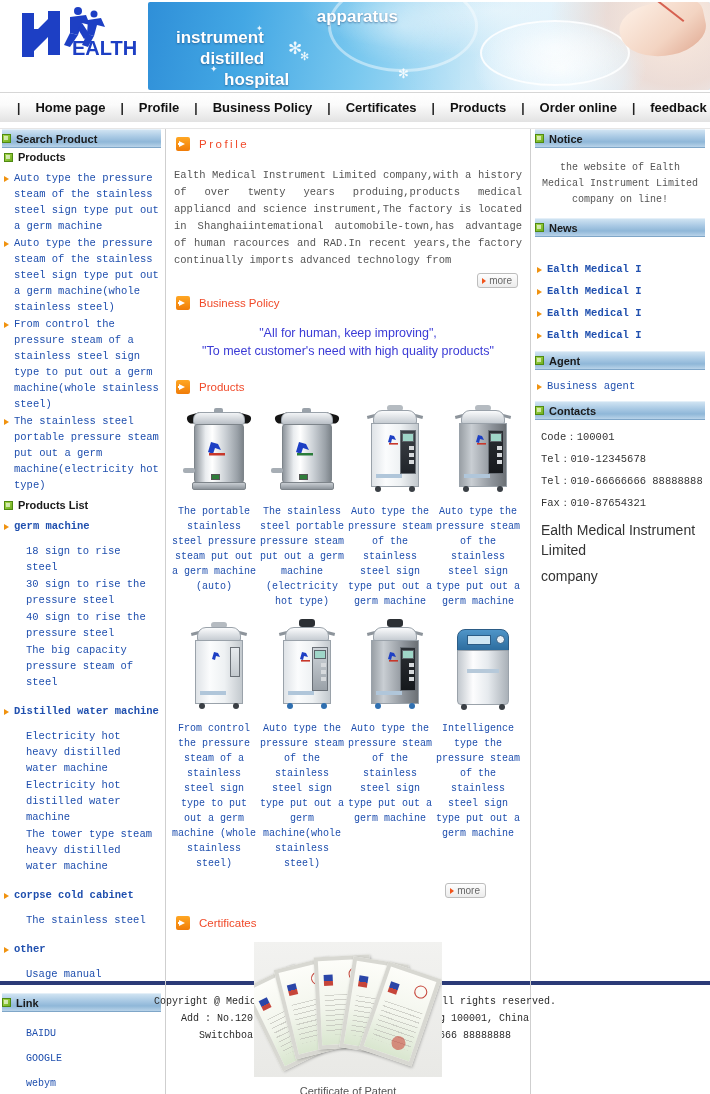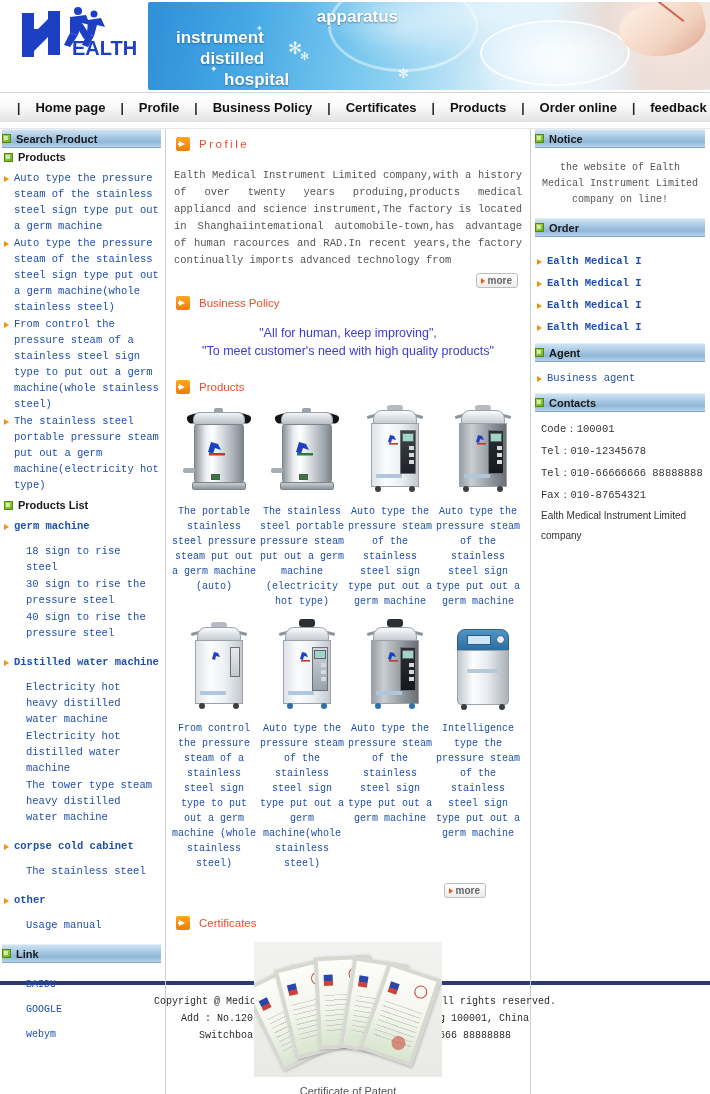--- a/index.html
+++ b/index.html
@@ -186,21 +186,21 @@
     content:""; position:absolute; left:2px; top:6px; width:5px; height:2px; background:#fff;
   }
   .sec-title { font-size:11.5px; color:#f04a2a; font-weight:normal; }
   .sec-title.spaced { letter-spacing:2.5px; }
 
   .profile-text {
     font-family:"Liberation Mono", monospace;
     font-size:10.5px; line-height:17px; color:#555;
     padding:10px 4px 0 4px; text-align:justify;
   }
-  .more-row { display:flex; justify-content:flex-end; padding:4px 8px 0 0;font-weight:bold; }
+  .more-row { display:flex; justify-content:flex-end; padding:4px 8px 0 0; }
   .more-btn {
     display:inline-flex; align-items:center; gap:3px;
     font-size:10px; color:#666;
     background:linear-gradient(to bottom,#fefefe,#ececec);
     border:1px solid #bdbdbd; border-radius:3px;
     padding:1px 5px 1px 4px; cursor:pointer;
   }
   .more-btn .mtri {
     width:0;height:0;
     border-left:4px solid #f1541b;
@@ -299,21 +299,21 @@
     font-size:10px; line-height:16px; color:#555;
     text-align:center; padding:12px 2px 10px 2px;
   }
   .contacts { padding:6px 2px 10px 6px; }
   .contacts .crow {
     font-family:"Liberation Mono", monospace;
     font-size:10.5px; line-height:22px; color:#333;
   }
   .contacts .cname {
     font-family:"Liberation Sans", sans-serif;
-    font-size:10px; line-height:20px; color:#333;
+    font-size:14px; line-height:20px; color:#333;margin-top:6px;
   }
 
   
   .footer-rule { width:710px; height:4px; background:#2b3a77; }
   .footer {
     width:710px; padding:8px 0 10px 0; text-align:center;
     font-family:"Liberation Mono", monospace;
     font-size:10px; line-height:17px; color:#2a2a2a;
     background:#fff;
   }
@@ -425,20 +425,21 @@
       <ul class="linklist">
         <li>
             <span class="arrow"></span>
           <a href="#" class="bold">germ machine</a>
           </li>
       </ul>
       <ul class="plainlist">
         <li><a href="#">18 sign to rise steel</a></li>
         <li><a href="#">30 sign to rise the pressure steel</a></li>
         <li><a href="#">40 sign to rise the pressure steel</a></li>
+        <li><a href="#">The big capacity pressure steam of steel</a></li>
       </ul>
 
       <ul class="linklist">
         <li>
             <span class="arrow"></span>
           <a href="#" class="bold">Distilled water machine</a>
           </li>
       </ul>
       <ul class="plainlist">
         <li><a href="#">Electricity hot heavy distilled water machine</a></li>
@@ -735,23 +736,23 @@
     <div class="col-right">
 
       <div class="panel-head">
         <span class="sq-icon"></span>
         <span class="panel-title">Notice</span>
       </div>
       <div class="notice-text">the website of Ealth Medical Instrument Limited company on line!</div>
 
       <div class="panel-head">
         <span class="sq-icon"></span>
-        <span class="panel-title">Order</span>
-      </div>
-      <ul class="linklist" style="padding-top:16px;">
+        <span class="panel-title">News</span>
+      </div>
+      <ul class="linklist" style="padding-top:24px;">
         <li style="margin-bottom:6px;">
             <span class="arrow"></span>
           <a href="#" class="bold">Ealth Medical I</a>
           </li>
         <li style="margin-bottom:6px;">
             <span class="arrow"></span>
           <a href="#" class="bold">Ealth Medical I</a>
           </li>
         <li style="margin-bottom:6px;">
             <span class="arrow"></span>

